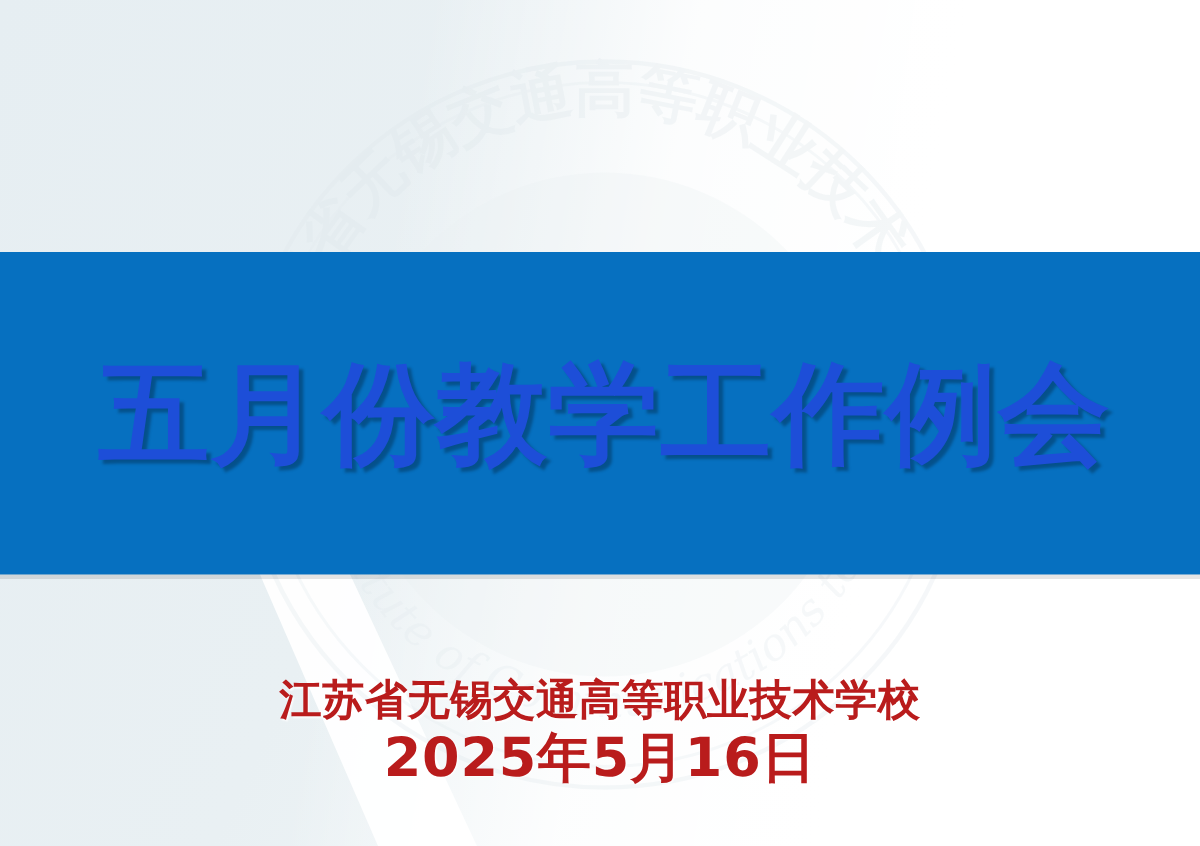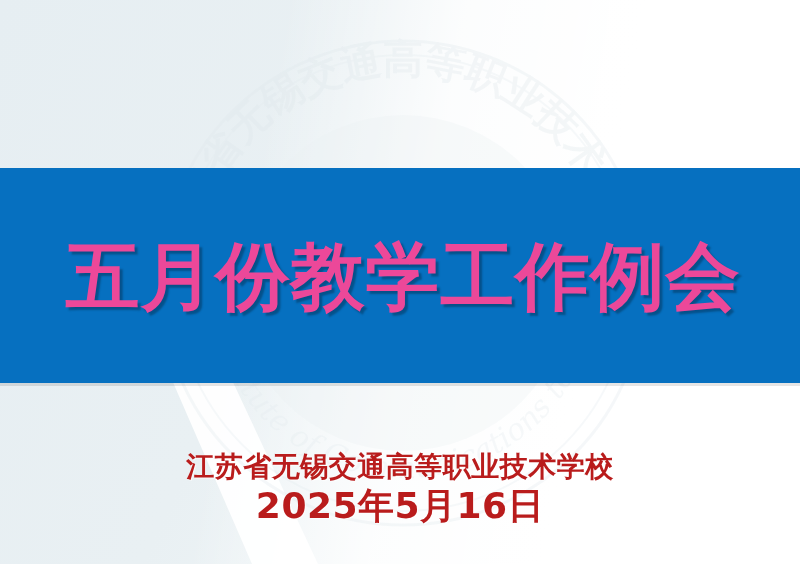--- a/index.html
+++ b/index.html
@@ -93,21 +93,21 @@
 
   .band-title {
     position: absolute;
     left: 0;
     top: 168px;
     width: 800px;
     height: 215px;
     display: flex;
     align-items: center;
     justify-content: center;
-    color: #ec4899;
+    color: #1d4ed8;
     font-size: 74px;
     font-weight: bold;
     letter-spacing: 1px;
     line-height: 1;
     padding-left: 6px;
     box-sizing: border-box;
     text-shadow: 3px 3px 2px rgba(0,0,0,0.28);
     white-space: nowrap;
   }
 

